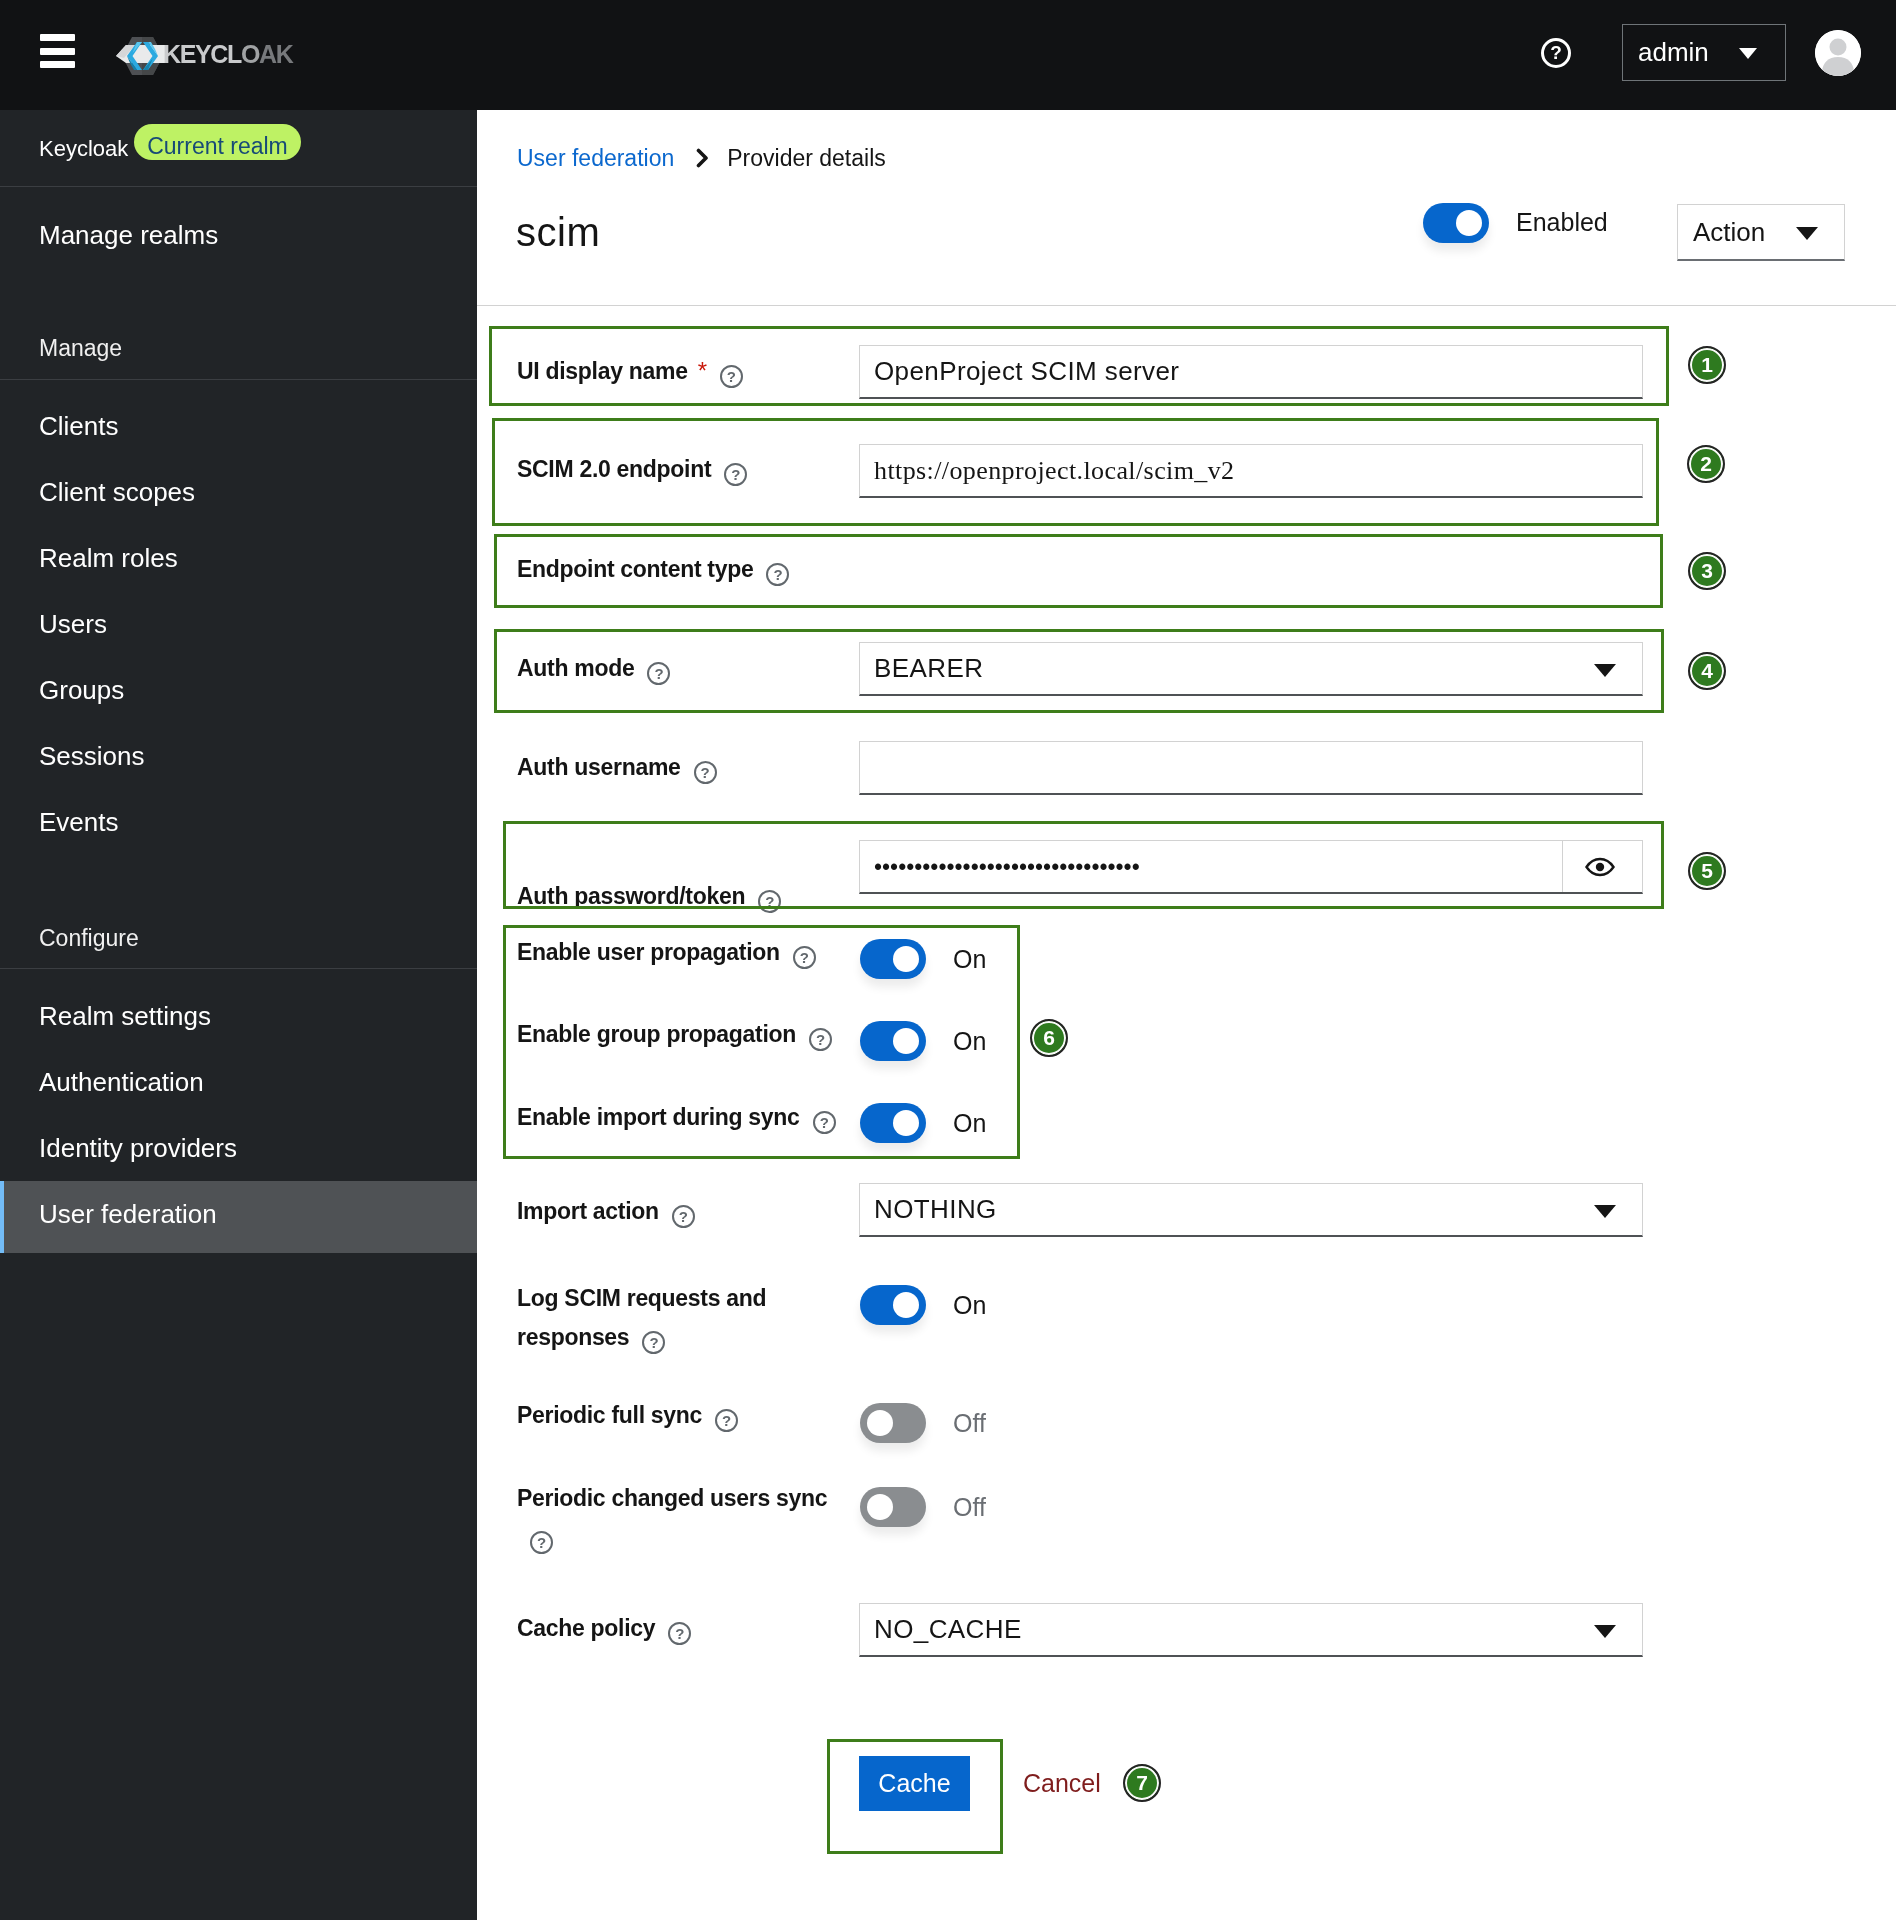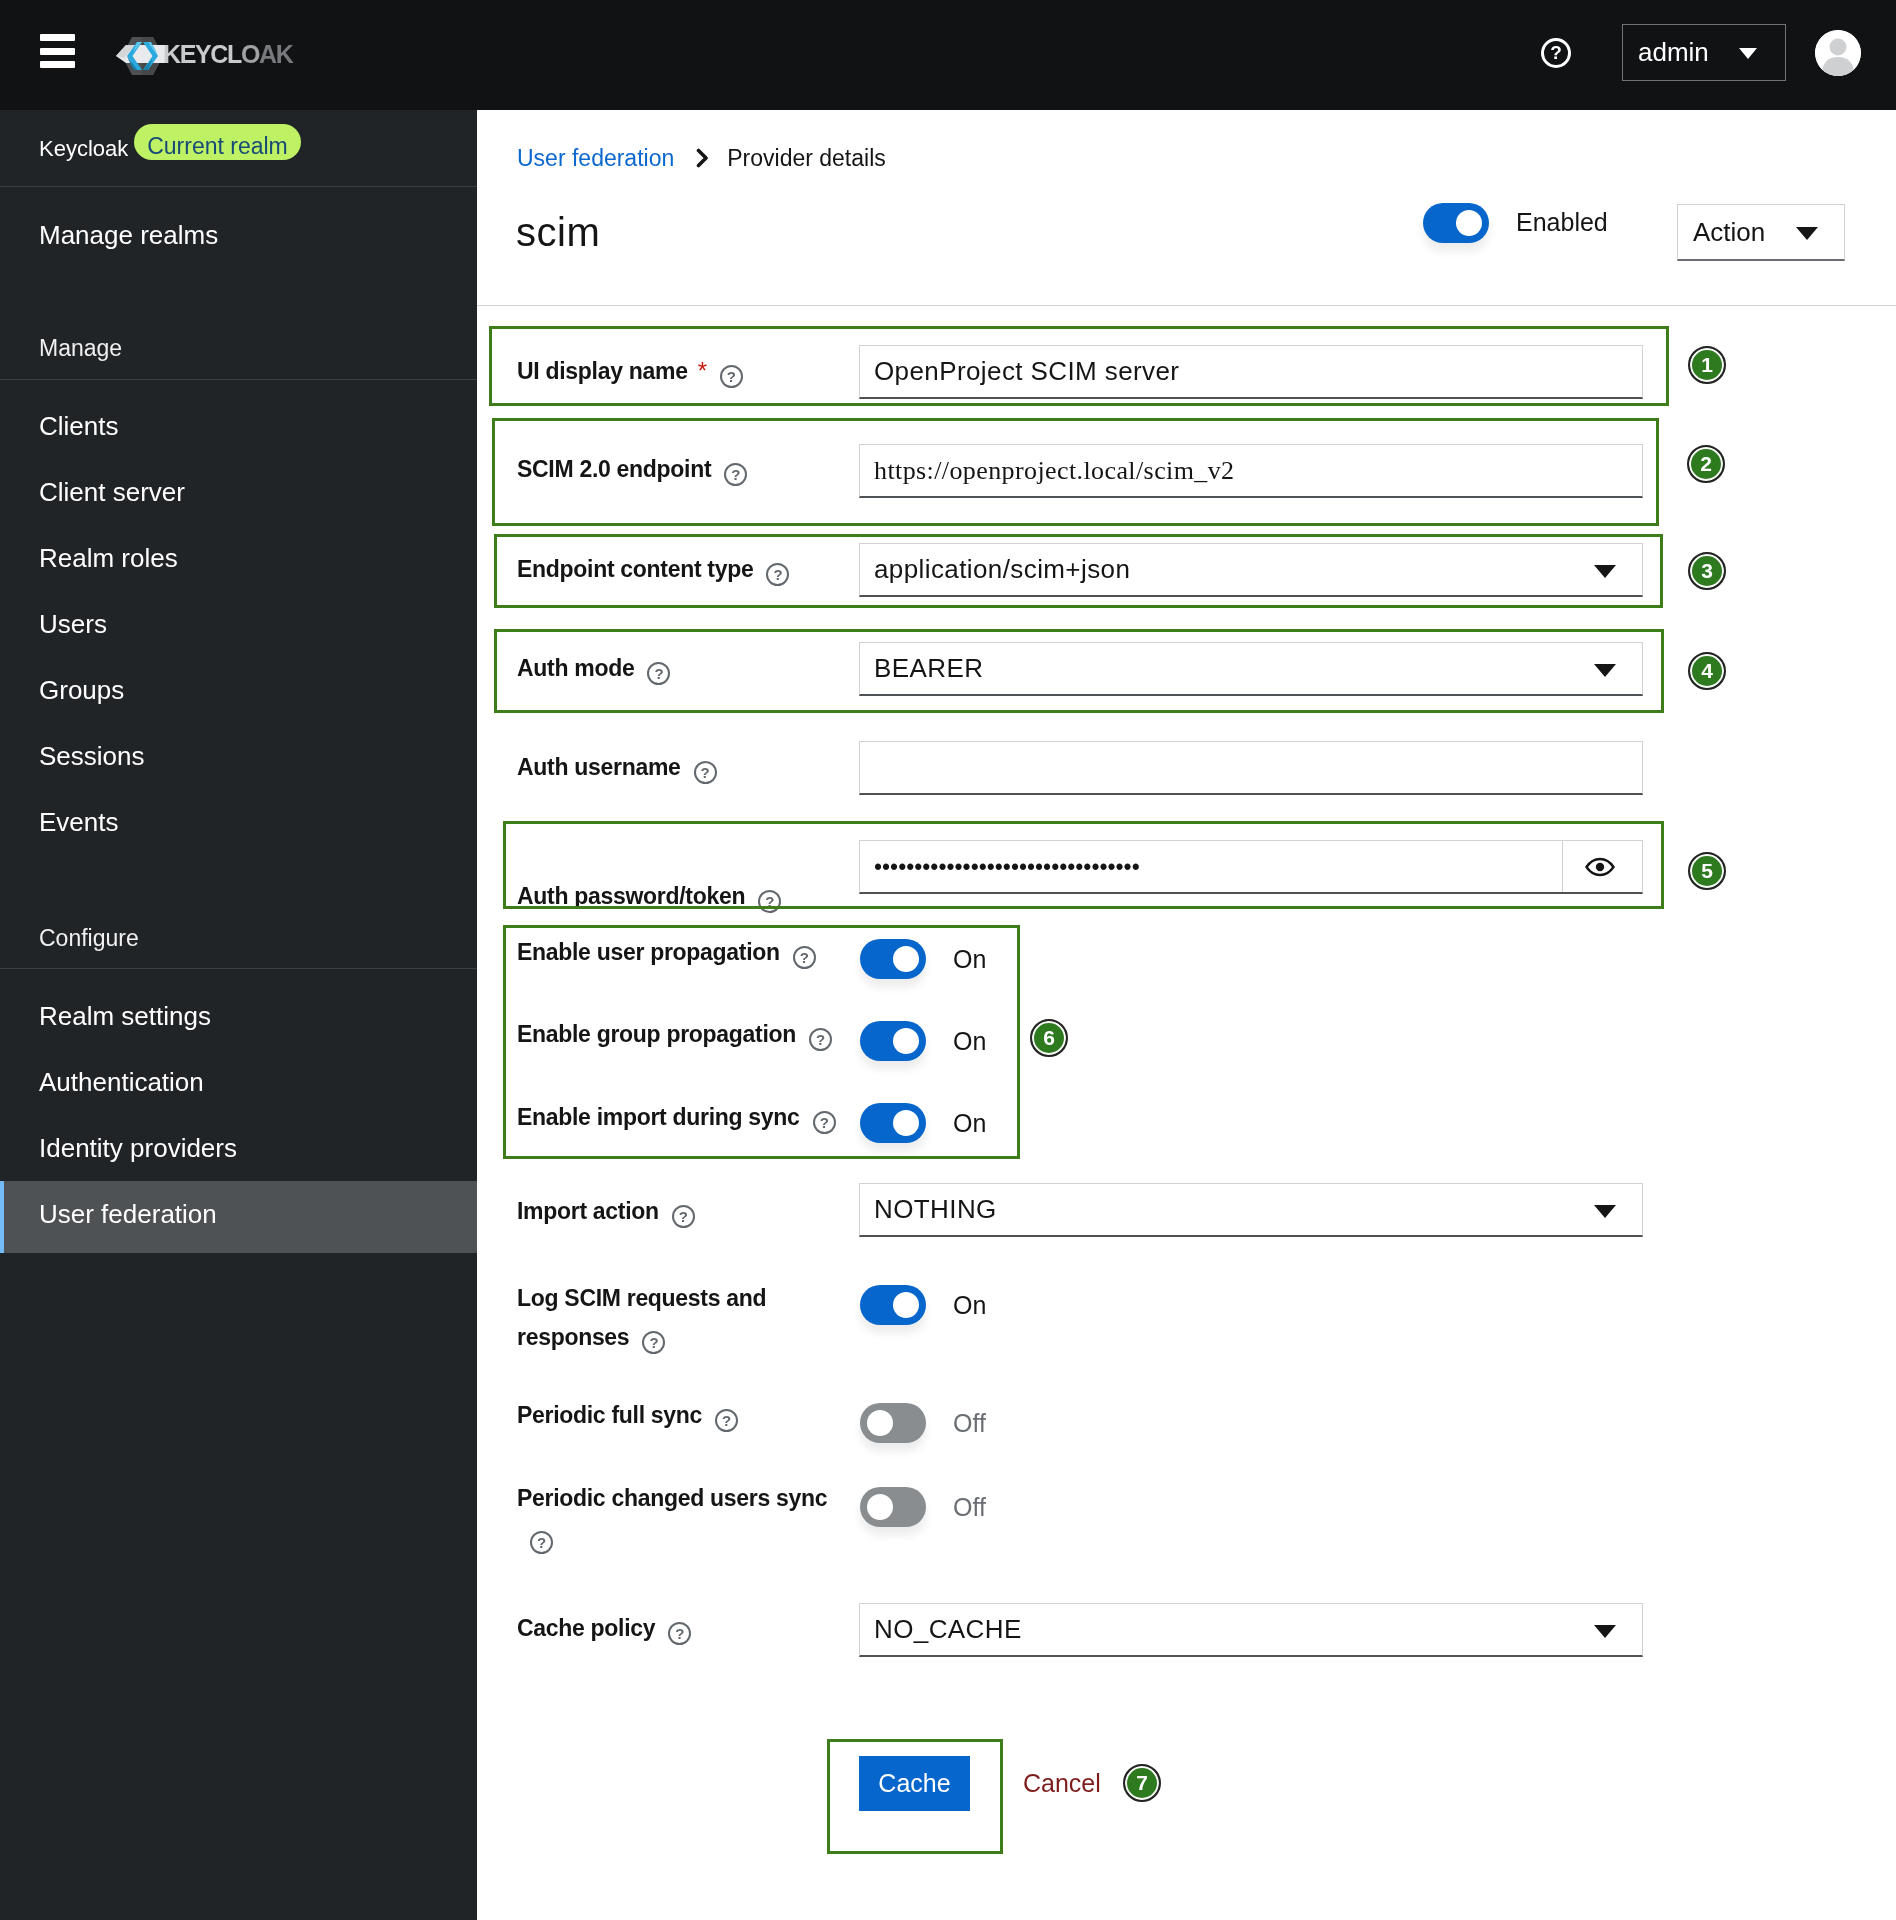--- a/index.html
+++ b/index.html
@@ -68,21 +68,21 @@
 <div class="page">
 
   <div class="ab side">
     <div class="navtxt" style="top:21px; font-size:22px;">Keycloak</div>
     <div class="ab pill">Current realm</div>
     <div class="sep" style="top:76px;"></div>
     <div class="navtxt" style="top:107px;">Manage realms</div>
     <div class="navgrp" style="top:221px;">Manage</div>
     <div class="sep" style="top:269px;"></div>
     <div class="navtxt" style="top:298px;">Clients</div>
-    <div class="navtxt" style="top:364px;">Client server</div>
+    <div class="navtxt" style="top:364px;">Client scopes</div>
     <div class="navtxt" style="top:430px;">Realm roles</div>
     <div class="navtxt" style="top:496px;">Users</div>
     <div class="navtxt" style="top:562px;">Groups</div>
     <div class="navtxt" style="top:628px;">Sessions</div>
     <div class="navtxt" style="top:694px;">Events</div>
     <div class="navgrp" style="top:811px;">Configure</div>
     <div class="sep" style="top:858px;"></div>
     <div class="navtxt" style="top:888px;">Realm settings</div>
     <div class="navtxt" style="top:954px;">Authentication</div>
     <div class="navtxt" style="top:1020px;">Identity providers</div>
@@ -138,21 +138,20 @@
 
   <div class="ab hr"></div>
 
   <div class="lblrow" style="top:351px;">UI display name<span class="star">*</span><span class="qi">?</span></div>
   <div class="inp" style="top:345px;">OpenProject SCIM server</div>
 
   <div class="lblrow" style="top:450px;">SCIM 2.0 endpoint<span class="qi">?</span></div>
   <div class="inp" style="top:444px;font-family:Liberation Serif, serif;">https://openproject.local/scim_v2</div>
 
   <div class="lblrow" style="top:550px;">Endpoint content type<span class="qi">?</span></div>
-  <div class="inp" style="top:543px;">application/scim+json<div class="caret"></div></div>
 
   <div class="lblrow" style="top:649px;">Auth mode<span class="qi">?</span></div>
   <div class="inp" style="top:642px;">BEARER<div class="caret"></div></div>
 
   <div class="lblrow" style="top:748px;">Auth username<span class="qi">?</span></div>
   <div class="inp" style="top:741px;"></div>
 
   <div class="lblrow" style="top:877px;">Auth password/token<span class="qi">?</span></div>
   <div class="inp" style="top:840px;"><span style="font-size:23px; letter-spacing:0;">•••••••••••••••••••••••••••••••••</span>
     <div style="position:absolute; right:79px; top:0; width:1px; height:51px; background:#d2d2d2;"></div>

